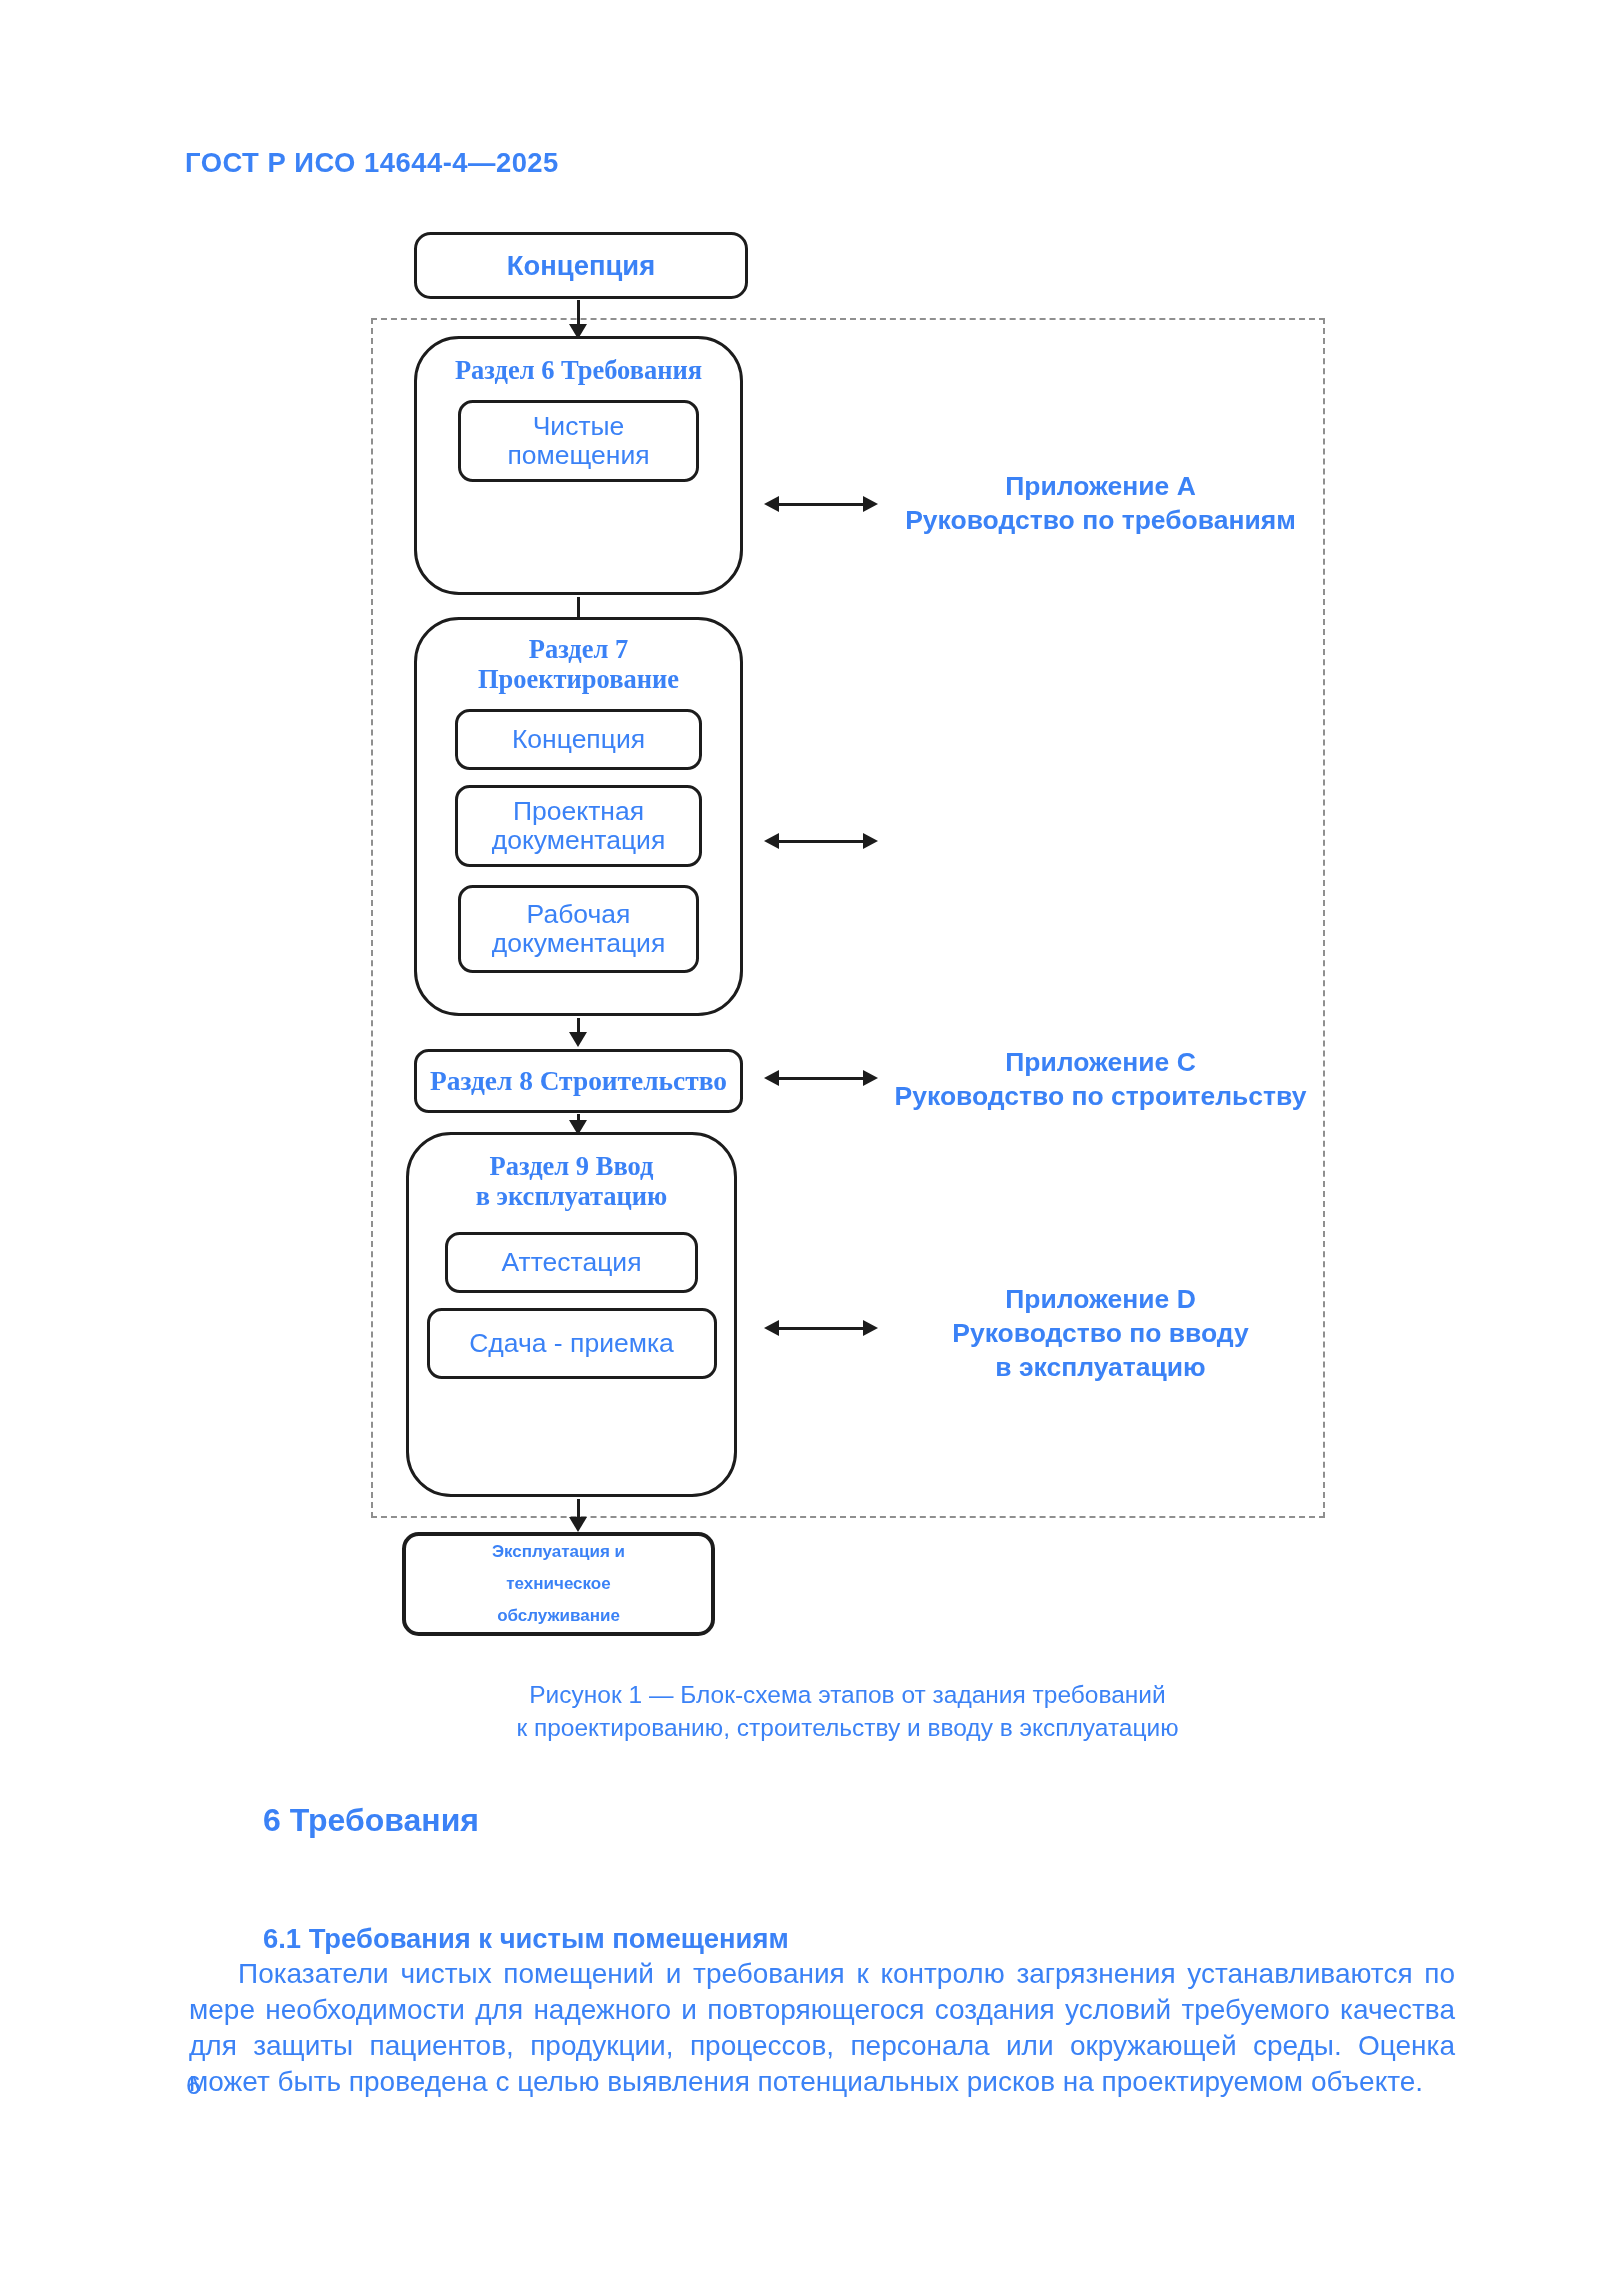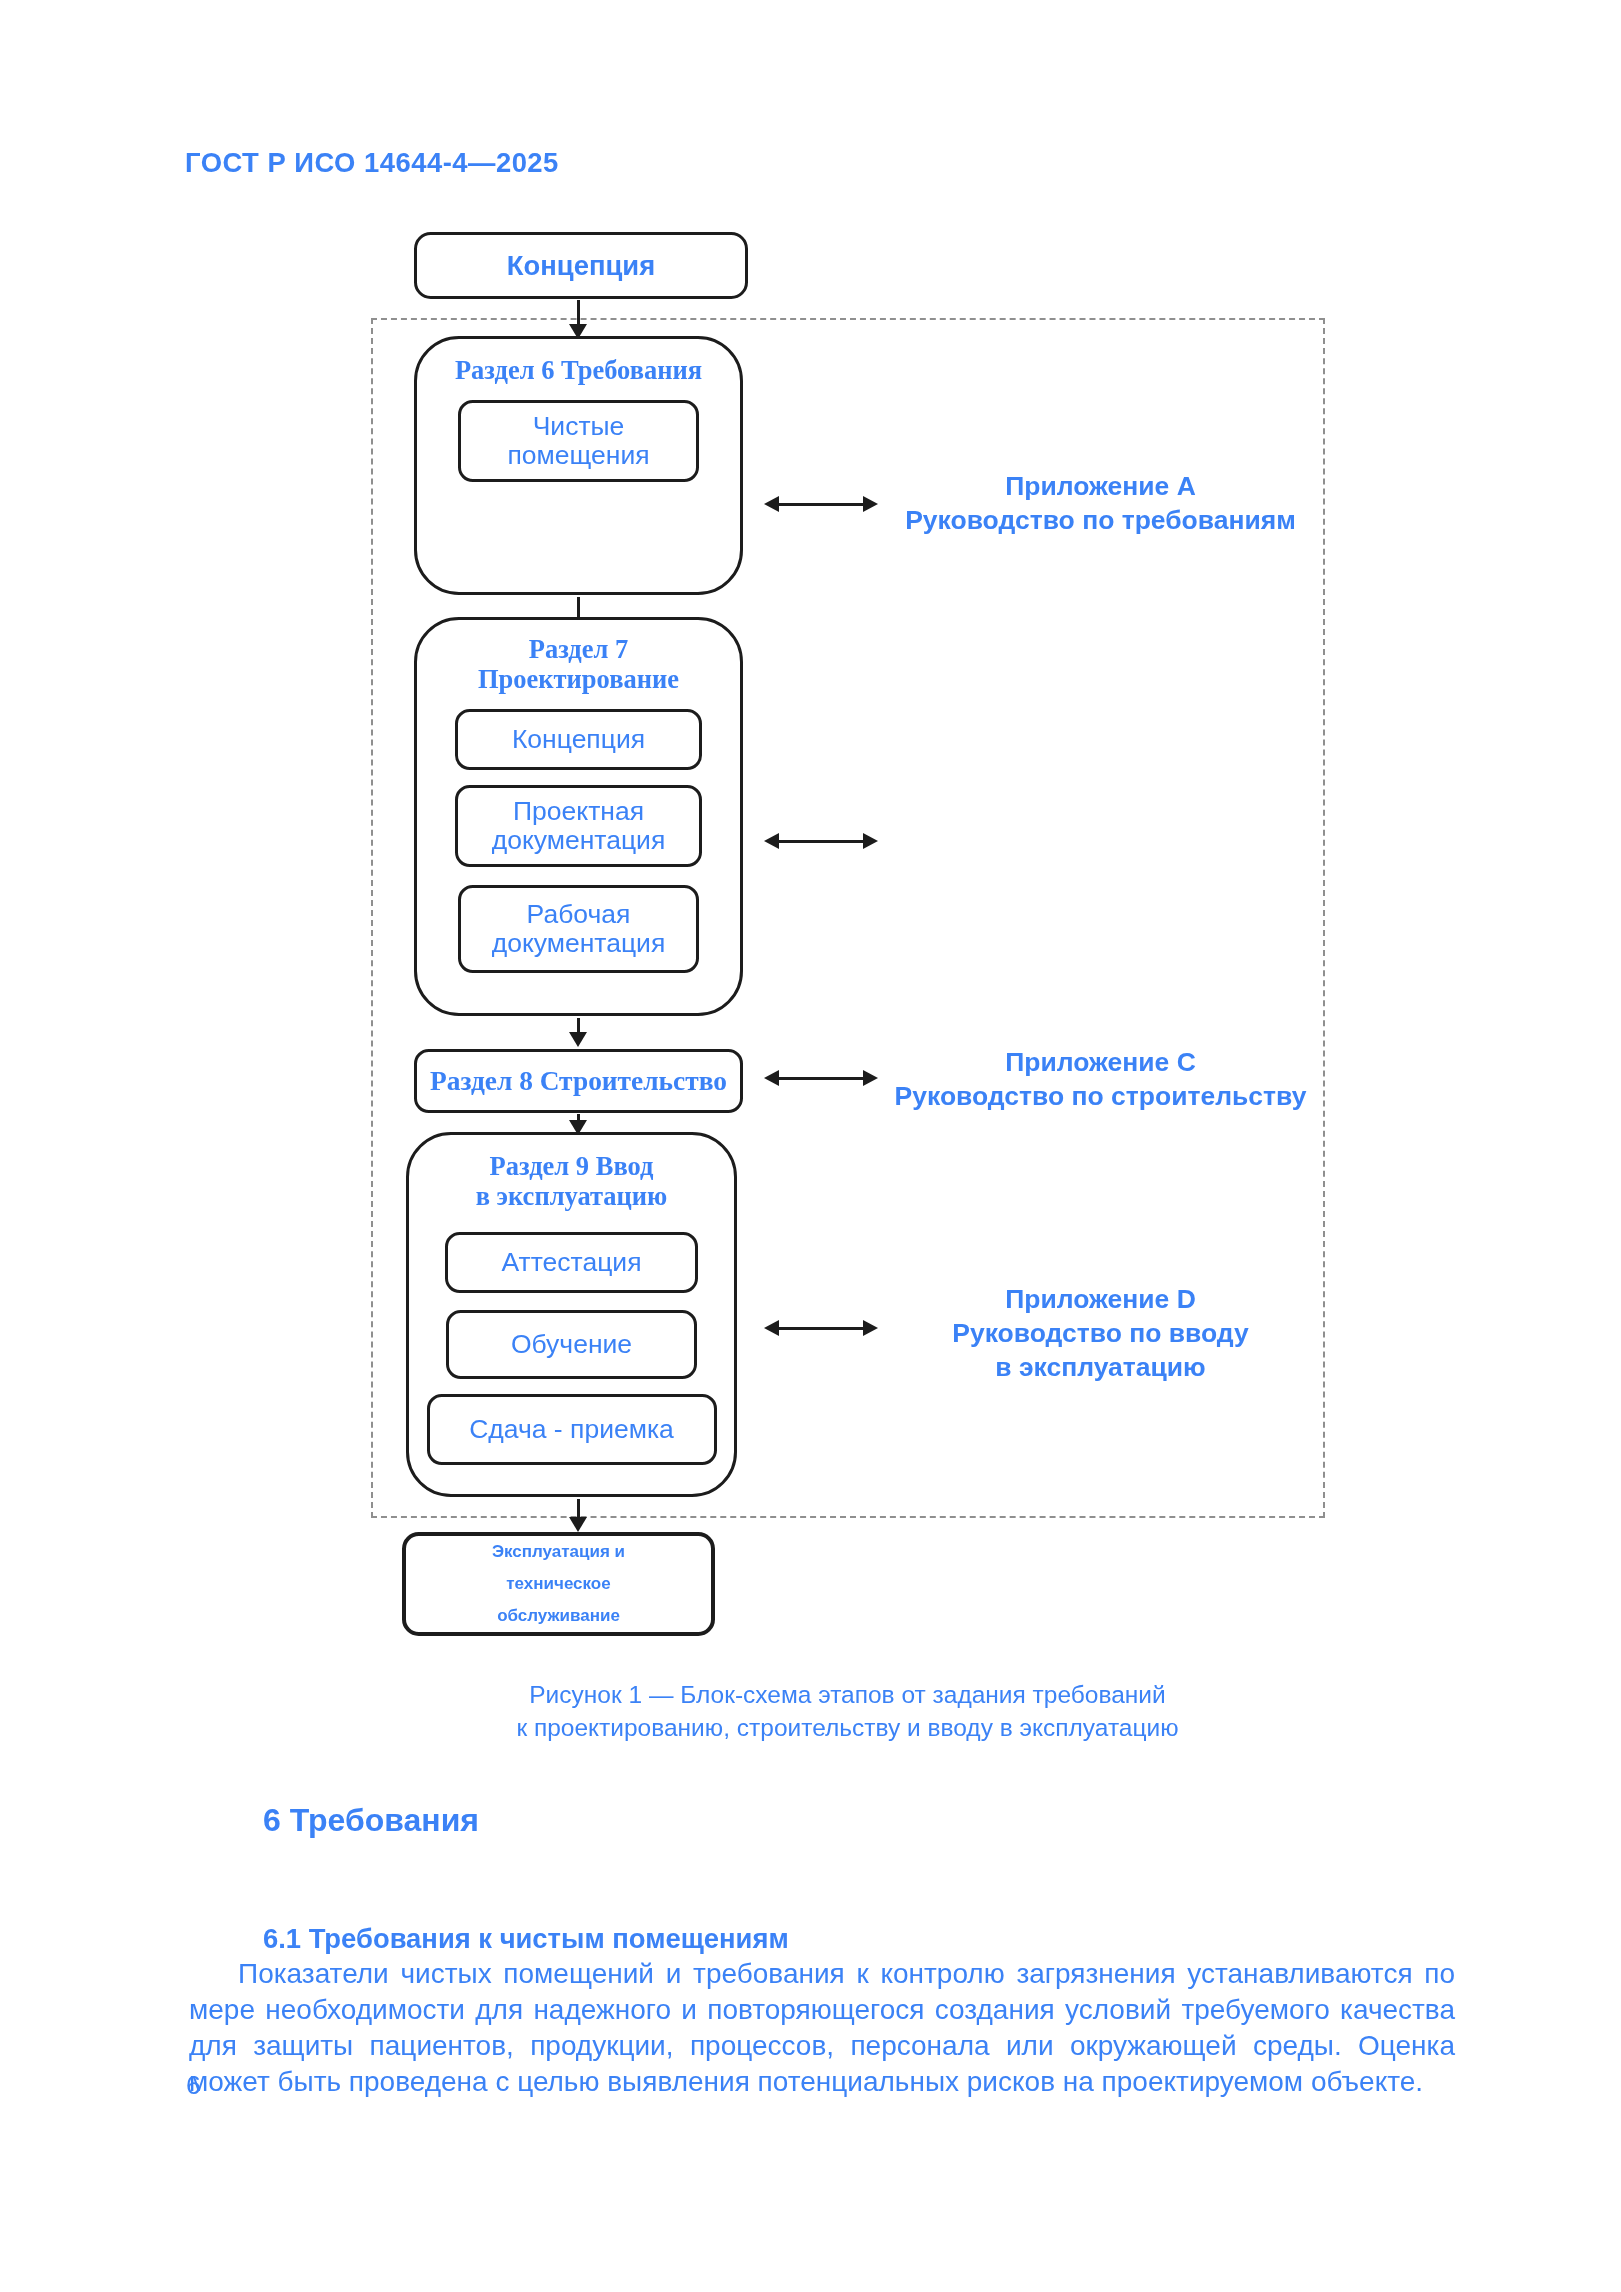--- a/index.html
+++ b/index.html
@@ -137,21 +137,20 @@
   </div>
   <div class="harrow" style="left:779px;top:1077px;width:84px;"></div>
   <div class="annex-label" style="top:1045px;">Приложение C
 Руководство по строительству</div>
   <div class="varrow" style="left:577px;top:1114px;height:5.9px;"></div>
 
   <div class="section sec9">
     <div class="sec-title" style="margin-top:15.7px;">Раздел 9 Ввод
 в эксплуатацию</div>
     <div class="inner-box" style="margin-top:21.6px;width:253px;height:61px;">Аттестация</div>
-    <div class="inner-box" style="margin-top:16.7px;width:251px;height:69px;">Обучение</div>
     <div class="inner-box" style="margin-top:15px;width:290px;height:71px;">Сдача - приемка</div>
   </div>
   <div class="harrow" style="left:779px;top:1327px;width:84px;"></div>
   <div class="annex-label" style="top:1282px;">Приложение D
 Руководство по вводу
 в эксплуатацию</div>
   <div class="varrow" style="left:577px;top:1499px;height:17.6px;"></div>
 
   <div class="node end-node">Эксплуатация и
 техническое

